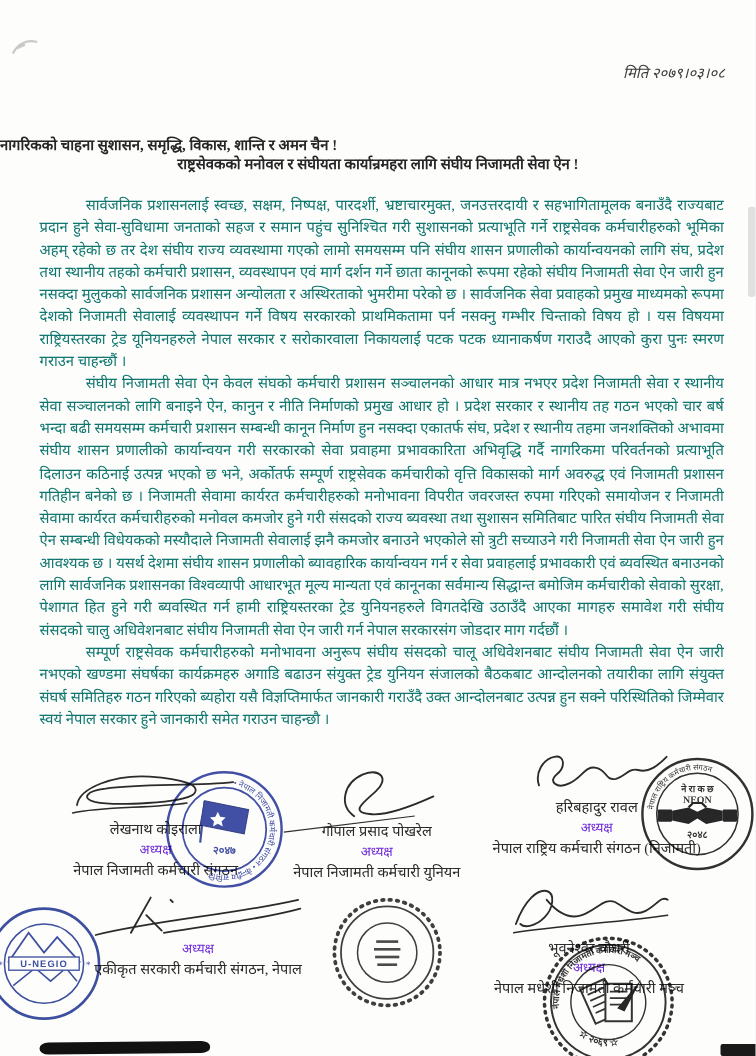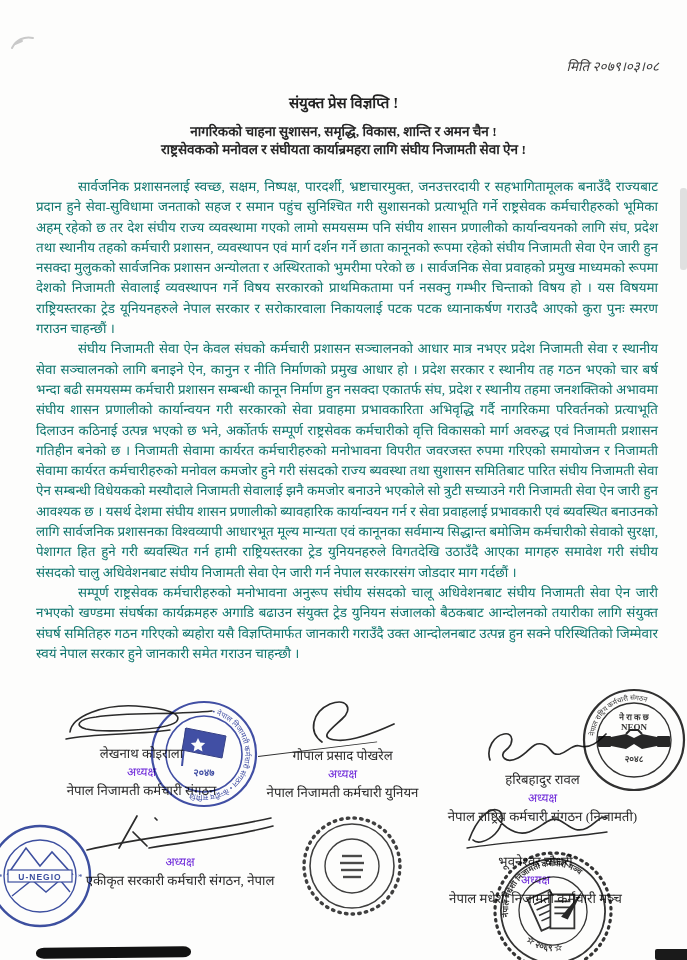--- a/index.html
+++ b/index.html
@@ -9,21 +9,21 @@
     font-family:"Liberation Serif","DejaVu Serif",serif;
   }
   .page{
     position:relative;width:687px;height:960px;overflow:hidden;
     background:#fdfdfc;
     color:#2b2b2b;
   }
   .abs{position:absolute;}
   .date{top:57px;right:28px;font-size:13.5px;color:#3a3a3a;font-style:italic;}
   .title{top:92px;left:0;width:100%;text-align:center;font-weight:bold;font-size:15px;color:#222;}
-  .subtitle1{top:122px;left:0;width:100%;text-align:center;font-weight:bold;font-size:13.5px;color:#262626;}
+  .subtitle1{top:122px;left:0;width:100%;text-align:left;font-weight:bold;font-size:13.5px;color:#262626;}
   .subtitle2{top:140px;left:0;width:100%;text-align:center;font-weight:bold;font-size:13.5px;color:#262626;}
   .bodytext{top:177px;left:36px;width:622px;font-size:13.4px;line-height:20.3px;text-align:justify;color:#0f766e;}
   .bodytext p{margin:0;text-indent:42px;}
   .sig-block{text-align:center;}
   .sig-scribble{display:block;margin:0 auto;}
   .sig-name{font-size:13.2px;color:#2a2a2a;margin-top:2px;}
   .sig-role{font-size:12px;color:#6d28d9;margin-top:1px;}
   .sig-org{font-size:13.2px;color:#2a2a2a;margin-top:1px;white-space:nowrap;}
   .stamp{mix-blend-mode:multiply;opacity:.92;}
   .bar1{left:36px;top:947px;width:155px;height:11px;background:#121212;border-radius:8px/5px;transform:rotate(-.6deg);}
@@ -37,21 +37,20 @@
 <div class="page">
 
   <svg class="abs" style="left:10px;top:30px;" width="26" height="22" viewBox="0 0 26 22">
     <path d="M2,18 C6,10 14,6 23,8 M5,14 L12,11" stroke="#c9c9c9" stroke-width="2" fill="none" stroke-linecap="round"></path>
   </svg>
 
   <div class="abs edge-strip"></div>
 
   <div class="abs date">मिति २०७९।०३।०८</div>
 
-  <div class="abs title">संयुक्त प्रेस विज्ञप्ति !</div>
   <div class="abs subtitle1">नागरिकको चाहना सुशासन, समृद्धि, विकास, शान्ति र अमन चैन !</div>
   <div class="abs subtitle2">राष्ट्रसेवकको मनोवल र संघीयता कार्यान्रमहरा लागि संघीय निजामती सेवा ऐन !</div>
 
   <div class="abs bodytext">
     <p>सार्वजनिक प्रशासनलाई स्वच्छ, सक्षम, निष्पक्ष, पारदर्शी, भ्रष्टाचारमुक्त, जनउत्तरदायी र सहभागितामूलक बनाउँदै राज्यबाट प्रदान हुने सेवा-सुविधामा जनताको सहज र समान पहुंच सुनिश्चित गरी सुशासनको प्रत्याभूति गर्ने राष्ट्रसेवक कर्मचारीहरुको भूमिका अहम् रहेको छ तर देश संघीय राज्य व्यवस्थामा गएको लामो समयसम्म पनि संघीय शासन प्रणालीको कार्यान्वयनको लागि संघ, प्रदेश तथा स्थानीय तहको कर्मचारी प्रशासन, व्यवस्थापन एवं मार्ग दर्शन गर्ने छाता कानूनको रूपमा रहेको संघीय निजामती सेवा ऐन जारी हुन नसक्दा मुलुकको सार्वजनिक प्रशासन अन्योलता र अस्थिरताको भुमरीमा परेको छ । सार्वजनिक सेवा प्रवाहको प्रमुख माध्यमको रूपमा देशको निजामती सेवालाई व्यवस्थापन गर्ने विषय सरकारको प्राथमिकतामा पर्न नसक्नु गम्भीर चिन्ताको विषय हो । यस विषयमा राष्ट्रियस्तरका ट्रेड यूनियनहरुले नेपाल सरकार र सरोकारवाला निकायलाई पटक पटक ध्यानाकर्षण गराउदै आएको कुरा पुनः स्मरण गराउन चाहन्छौं ।</p>
     <p>संघीय निजामती सेवा ऐन केवल संघको कर्मचारी प्रशासन सञ्चालनको आधार मात्र नभएर प्रदेश निजामती सेवा र स्थानीय सेवा सञ्चालनको लागि बनाइने ऐन, कानुन र नीति निर्माणको प्रमुख आधार हो । प्रदेश सरकार र स्थानीय तह गठन भएको चार बर्ष भन्दा बढी समयसम्म कर्मचारी प्रशासन सम्बन्धी कानून निर्माण हुन नसक्दा एकातर्फ संघ, प्रदेश र स्थानीय तहमा जनशक्तिको अभावमा संघीय शासन प्रणालीको कार्यान्वयन गरी सरकारको सेवा प्रवाहमा प्रभावकारिता अभिवृद्धि गर्दै नागरिकमा परिवर्तनको प्रत्याभूति दिलाउन कठिनाई उत्पन्न भएको छ भने, अर्कोतर्फ सम्पूर्ण राष्ट्रसेवक कर्मचारीको वृत्ति विकासको मार्ग अवरुद्ध एवं निजामती प्रशासन गतिहीन बनेको छ । निजामती सेवामा कार्यरत कर्मचारीहरुको मनोभावना विपरीत जवरजस्त रुपमा गरिएको समायोजन र निजामती सेवामा कार्यरत कर्मचारीहरुको मनोवल कमजोर हुने गरी संसदको राज्य ब्यवस्था तथा सुशासन समितिबाट पारित संघीय निजामती सेवा ऐन सम्बन्धी विधेयकको मस्यौदाले निजामती सेवालाई झनै कमजोर बनाउने भएकोले सो त्रुटी सच्याउने गरी निजामती सेवा ऐन जारी हुन आवश्यक छ । यसर्थ देशमा संघीय शासन प्रणालीको ब्यावहारिक कार्यान्वयन गर्न र सेवा प्रवाहलाई प्रभावकारी एवं ब्यवस्थित बनाउनको लागि सार्वजनिक प्रशासनका विश्वव्यापी आधारभूत मूल्य मान्यता एवं कानूनका सर्वमान्य सिद्धान्त बमोजिम कर्मचारीको सेवाको सुरक्षा, पेशागत हित हुने गरी ब्यवस्थित गर्न हामी राष्ट्रियस्तरका ट्रेड युनियनहरुले विगतदेखि उठाउँदै आएका मागहरु समावेश गरी संघीय संसदको चालु अधिवेशनबाट संघीय निजामती सेवा ऐन जारी गर्न नेपाल सरकारसंग जोडदार माग गर्दछौं ।</p>
     <p>सम्पूर्ण राष्ट्रसेवक कर्मचारीहरुको मनोभावना अनुरूप संघीय संसदको चालू अधिवेशनबाट संघीय निजामती सेवा ऐन जारी नभएको खण्डमा संघर्षका कार्यक्रमहरु अगाडि बढाउन संयुक्त ट्रेड युनियन संजालको बैठकबाट आन्दोलनको तयारीका लागि संयुक्त संघर्ष समितिहरु गठन गरिएको ब्यहोरा यसै विज्ञप्तिमार्फत जानकारी गराउँदै उक्त आन्दोलनबाट उत्पन्न हुन सक्ने परिस्थितिको जिम्मेवार स्वयं नेपाल सरकार हुने जानकारी समेत गराउन चाहन्छौ ।</p>
   </div>
 
   <div class="abs sig-block" style="left:34px;top:700px;width:215px;">
@@ -68,21 +67,21 @@
     <svg class="sig-scribble" width="110" height="46" viewBox="0 0 110 46">
       <path d="M34,44 C20,34 24,14 42,6 C58,0 66,10 54,21 C42,32 30,40 48,42 C62,44 84,36 106,26" stroke="#2b2b2b" stroke-width="1.7" fill="none" stroke-linecap="round"></path>
     </svg>
     <div class="sig-name">गोपाल प्रसाद पोखरेल</div>
     <div class="sig-role">अध्यक्ष</div>
     <div class="sig-org">नेपाल निजामती कर्मचारी युनियन</div>
   </div>
 
   <div class="abs strike" style="left:258px;top:756px;width:120px;transform:rotate(-7deg);"></div>
 
-  <div class="abs sig-block" style="left:415px;top:722px;width:255px;">
+  <div class="abs sig-block" style="left:415px;top:676px;width:255px;">
     <svg class="sig-scribble" width="130" height="46" viewBox="0 0 130 46">
       <path d="M12,38 C8,26 16,14 26,12 C36,10 36,22 28,28 C20,34 28,42 40,36 C52,30 54,20 64,22 C74,24 72,34 82,32 C90,30 94,22 102,24 C112,27 120,20 128,12" stroke="#2b2b2b" stroke-width="1.7" fill="none" stroke-linecap="round"></path>
     </svg>
     <div class="sig-name">हरिबहादुर रावल</div>
     <div class="sig-role">अध्यक्ष</div>
     <div class="sig-org">नेपाल राष्ट्रिय कर्मचारी संगठन (निजामती)</div>
   </div>
 
   <div class="abs sig-block" style="left:60px;top:808px;width:240px;">
     <svg class="sig-scribble" width="190" height="44" viewBox="0 0 190 44">

